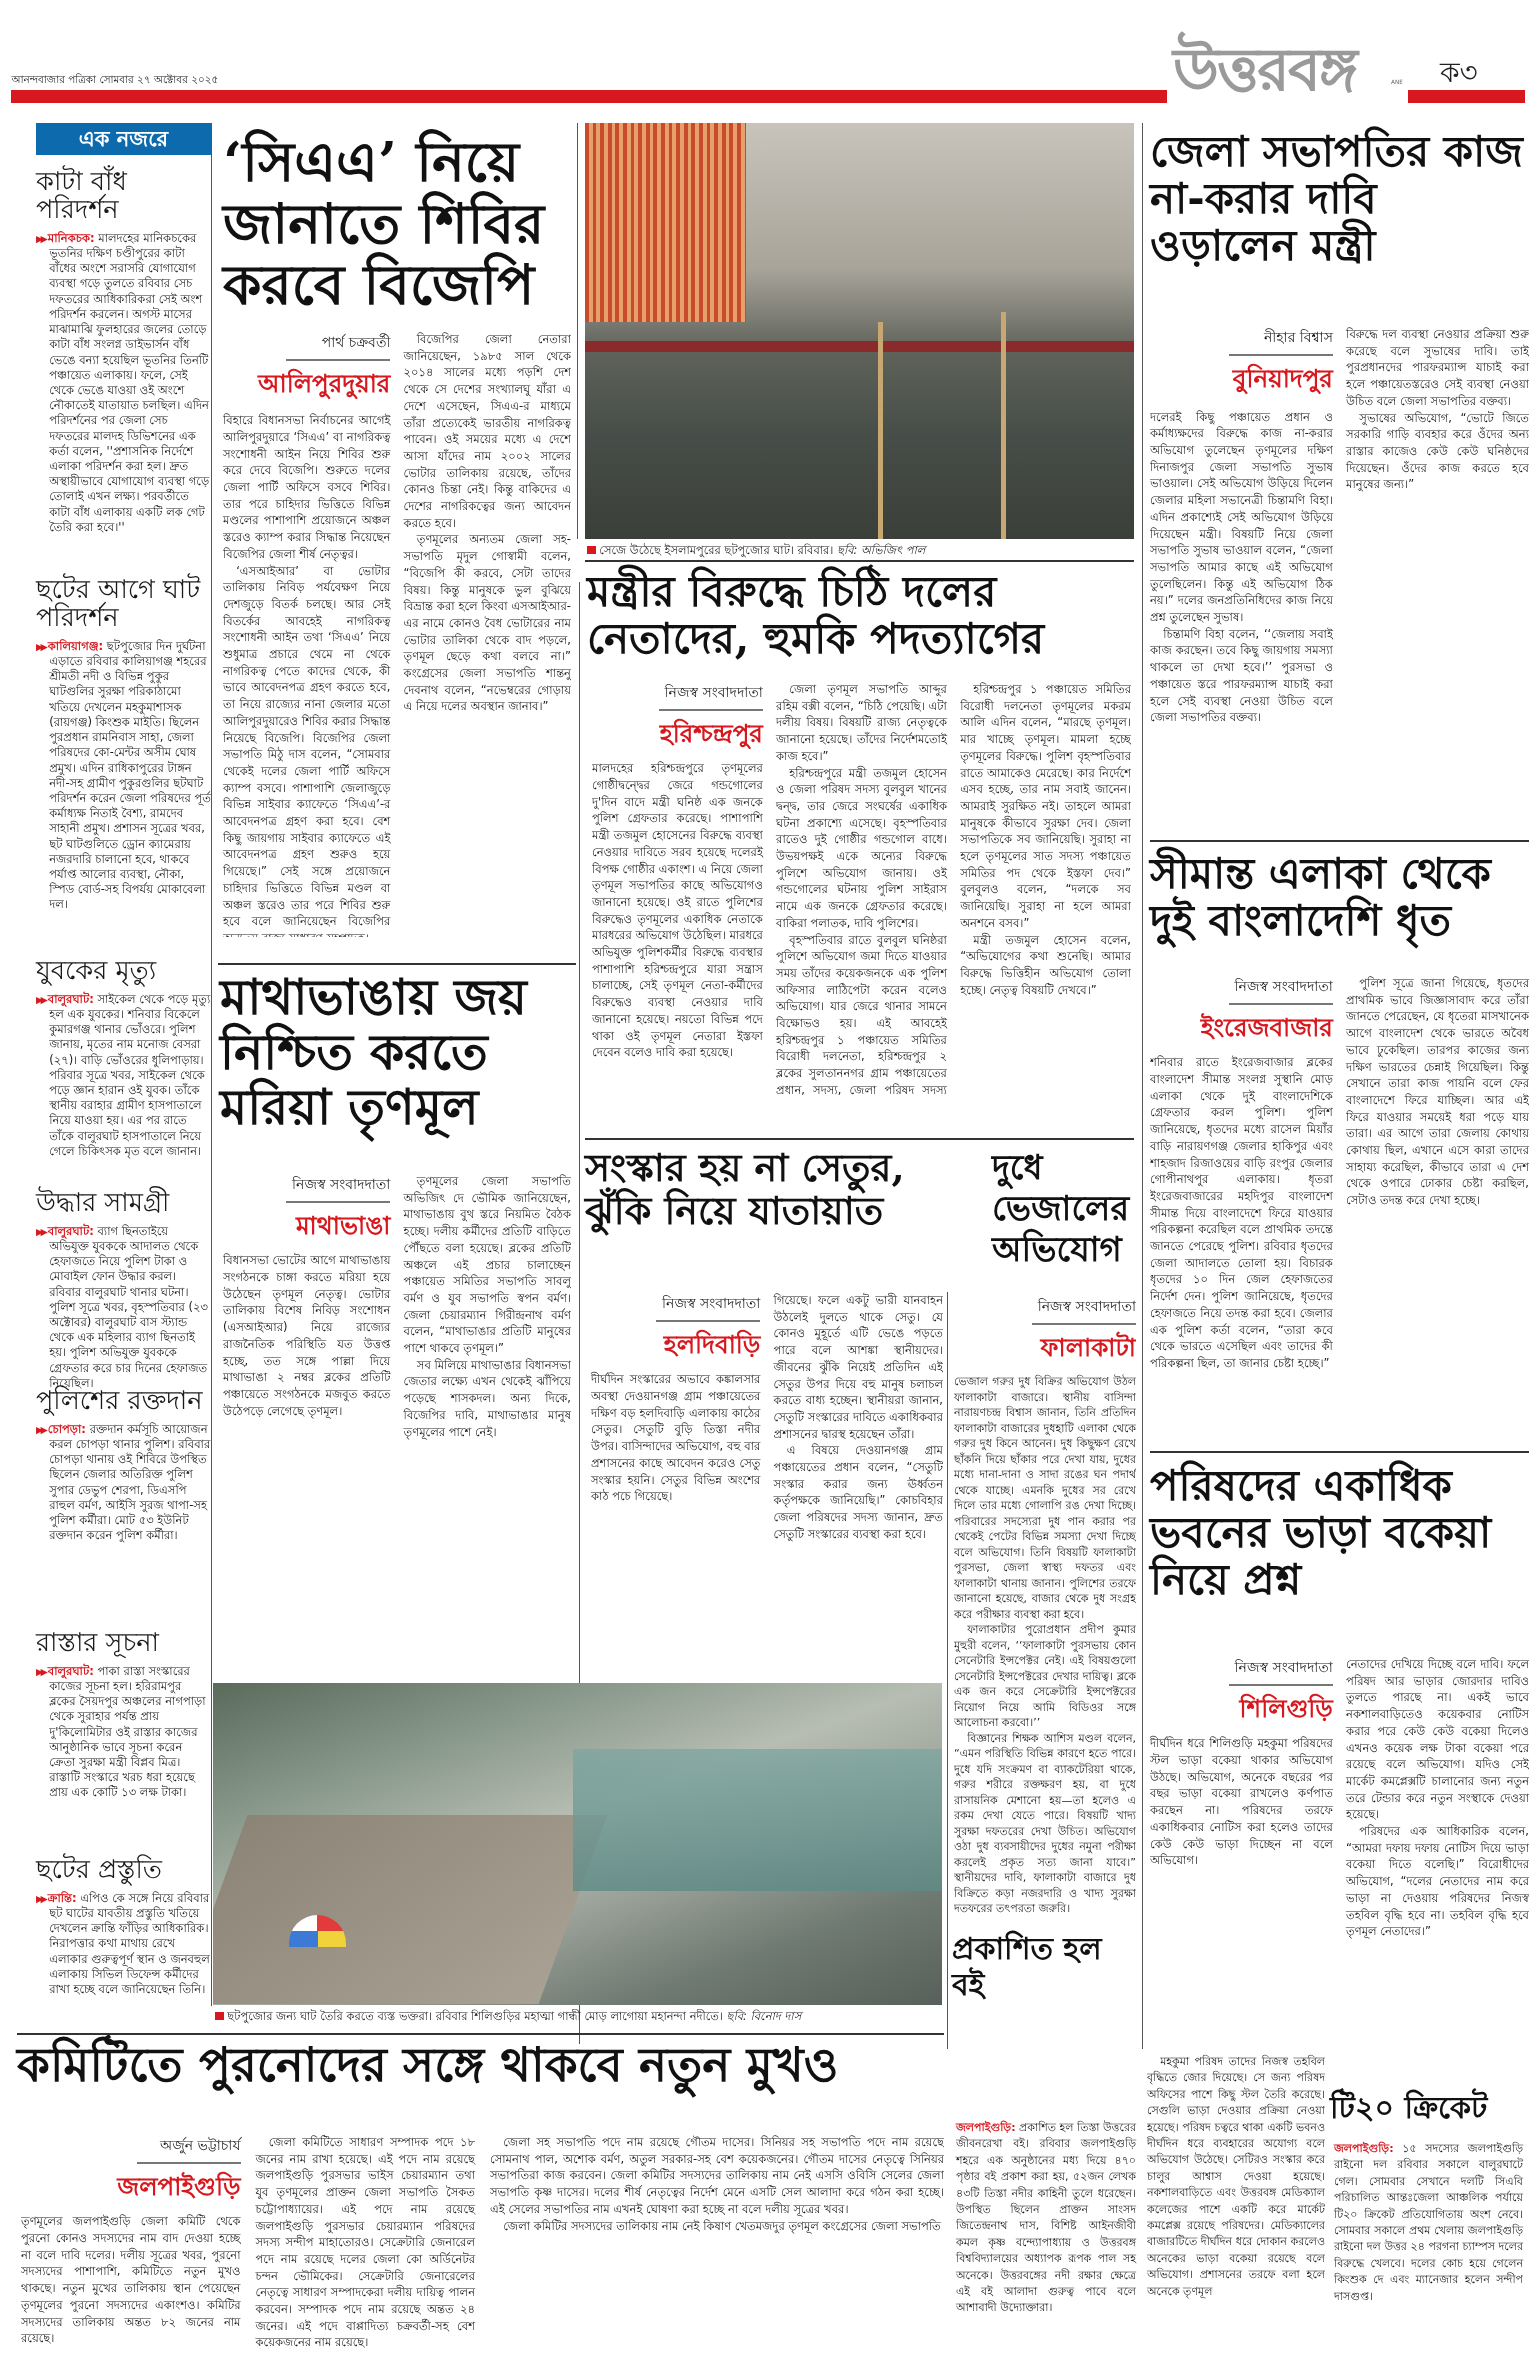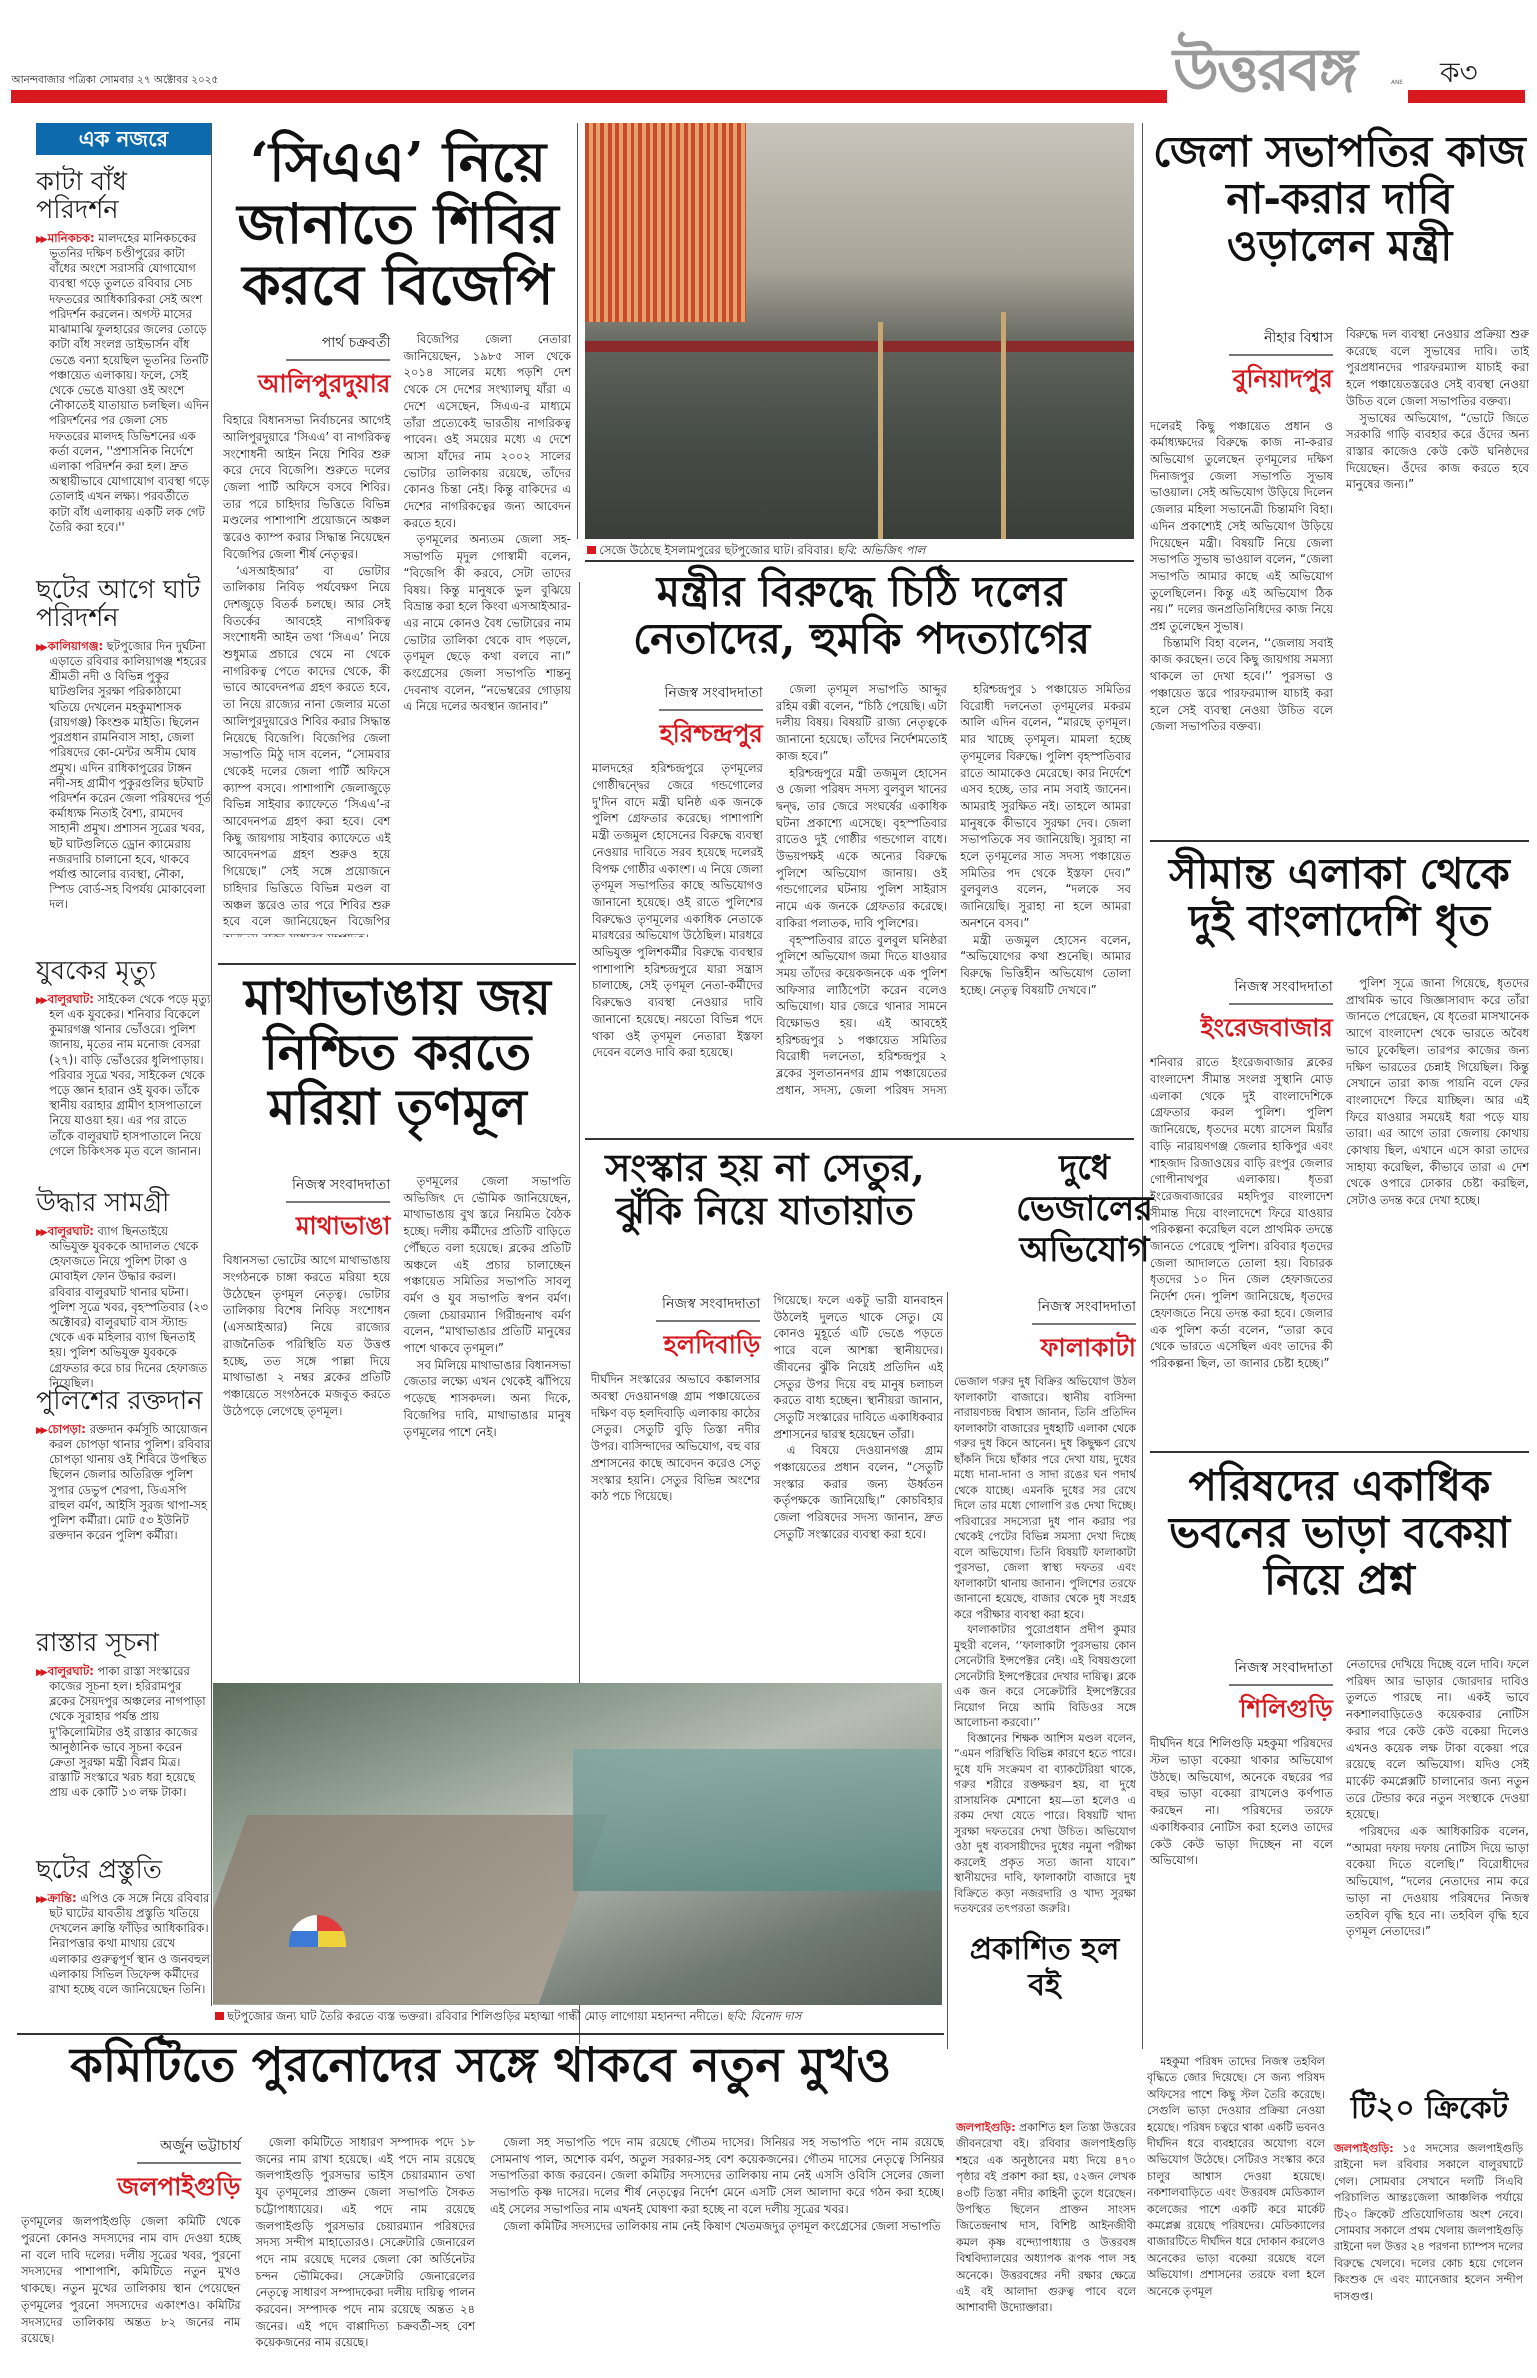--- a/index.html
+++ b/index.html
@@ -13,21 +13,21 @@
 .section-tiny{left:1391px;top:79px;font-size:5.7px;color:#666}
 .pageno{left:1440px;top:51px;font-size:28px;color:#222}
 .vline{position:absolute;width:0.9px;background:#555}
 .hline{position:absolute;height:1.9px;background:#333}
 .nazar{left:36px;top:123px;width:175px;height:32px;background:#0d6aad;color:#fff;font-size:21px;text-align:center;line-height:32px;font-weight:bold}
 .brief h3{font-size:25.6px;font-weight:normal;line-height:1.1;margin:0 0 7.6px 0;font-family:"DejaVu Serif",serif}
 .brief p{font-size:11.5px;line-height:15.2px;padding-left:13.2px;text-indent:-13.2px}
 .brief p .place{color:#d7191f;font-weight:bold}
 .brief .arrow{color:#d7191f;font-size:9.5px;letter-spacing:-2.8px;margin-right:2.8px}
 .brief{left:36px;width:175px}
-.hl{font-family:"DejaVu Serif",serif;font-weight:bold;text-align:center;line-height:1.12;color:#111}
+.hl{font-family:"DejaVu Serif",serif;font-weight:bold;text-align:left;line-height:1.12;color:#111}
 .byline{text-align:right}
 .byline .name{font-size:14px;padding-bottom:3.8px;border-bottom:2.8px double #777;display:inline-block;min-width:104px}
 .byline .place{font-size:24.6px;color:#d7191f;font-weight:bold;margin-top:3.8px;font-family:"DejaVu Serif",serif}
 .body{font-size:11.5px;line-height:16.7px;text-align:justify}
 .body p{text-indent:13.2px}
 .body p.noind{text-indent:0}
 .cols2{display:grid;grid-template-columns:1fr 1fr;column-gap:13.2px}
 .cols3{display:grid;grid-template-columns:1fr 1fr 1fr;column-gap:13.2px}
 .cols4{display:grid;grid-template-columns:1fr 1fr 1fr 1fr;column-gap:15px}
 .photo{position:absolute;overflow:hidden}
@@ -133,21 +133,21 @@
       <p>মন্ত্রী তজমুল হোসেন বলেন, “অভিযোগের কথা শুনেছি। আমার বিরুদ্ধে ভিত্তিহীন অভিযোগ তোলা হচ্ছে। নেতৃত্ব বিষয়টি দেখবে।”</p>
     </div>
   </div>
 </div>
 <div class="hline" style="left:585px;top:1138px;width:549px"></div>
 
 <div class="abs hl" style="left:1150px;top:128px;width:379px;font-size:42px">জেলা সভাপতির কাজ না-করার দাবি ওড়ালেন মন্ত্রী</div>
 <div class="abs" style="left:1150px;top:326px;width:379px;height:502px;overflow:hidden">
   <div class="cols2">
     <div>
-      <div class="byline" style="margin-bottom:18px">
+      <div class="byline" style="margin-bottom:9px">
         <div class="name">নীহার বিশ্বাস</div>
         <div class="place">বুনিয়াদপুর</div>
       </div>
       <div class="body">
         <p class="noind">দলেরই কিছু পঞ্চায়েত প্রধান ও কর্মাধ্যক্ষদের বিরুদ্ধে কাজ না-করার অভিযোগ তুলেছেন তৃণমূলের দক্ষিণ দিনাজপুর জেলা সভাপতি সুভাষ ভাওয়াল। সেই অভিযোগ উড়িয়ে দিলেন জেলার মহিলা সভানেত্রী চিন্তামণি বিহা। এদিন প্রকাশ্যেই সেই অভিযোগ উড়িয়ে দিয়েছেন মন্ত্রী। বিষয়টি নিয়ে জেলা সভাপতি সুভাষ ভাওয়াল বলেন, “জেলা সভাপতি আমার কাছে এই অভিযোগ তুলেছিলেন। কিন্তু এই অভিযোগ ঠিক নয়।” দলের জনপ্রতিনিধিদের কাজ নিয়ে প্রশ্ন তুলেছেন সুভাষ।</p>
         <p>চিন্তামণি বিহা বলেন, ‘‘জেলায় সবাই কাজ করছেন। তবে কিছু জায়গায় সমস্যা থাকলে তা দেখা হবে।’’ পুরসভা ও পঞ্চায়েত স্তরে পারফরম্যান্স যাচাই করা হলে সেই ব্যবস্থা নেওয়া উচিত বলে জেলা সভাপতির বক্তব্য।</p>
       </div>
     </div>
     <div class="body">
       <p class="noind">বিরুদ্ধে দল ব্যবস্থা নেওয়ার প্রক্রিয়া শুরু করেছে বলে সুভাষের দাবি। তাই পুরপ্রধানদের পারফরম্যান্স যাচাই করা হলে পঞ্চায়েতস্তরেও সেই ব্যবস্থা নেওয়া উচিত বলে জেলা সভাপতির বক্তব্য।</p>

